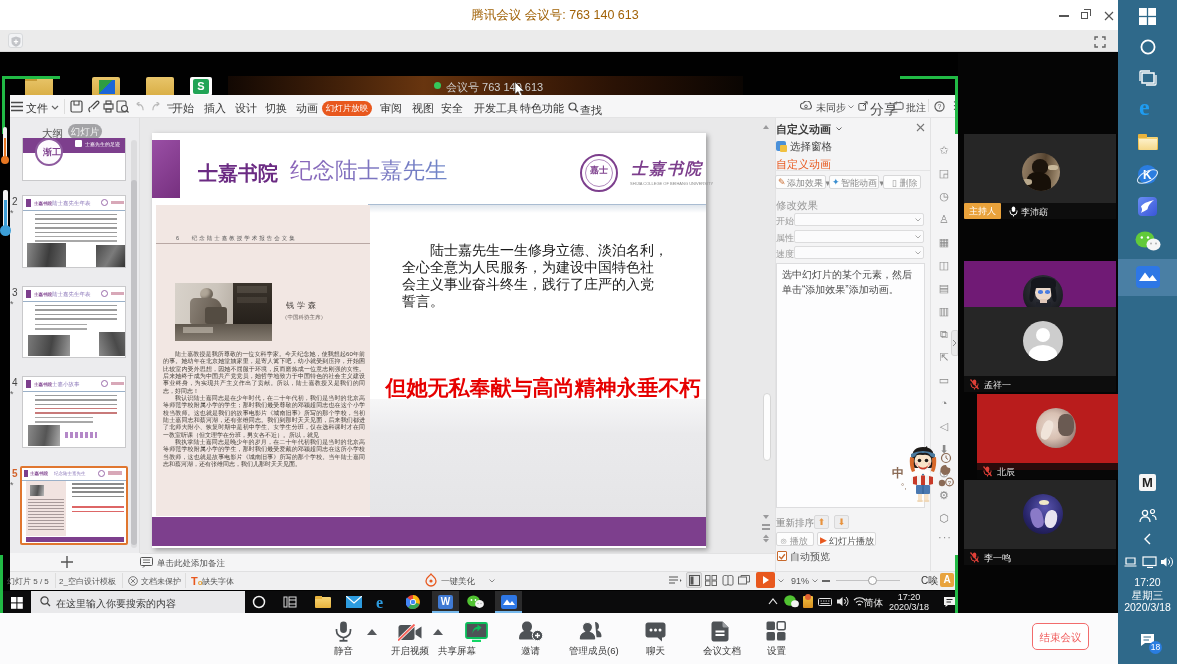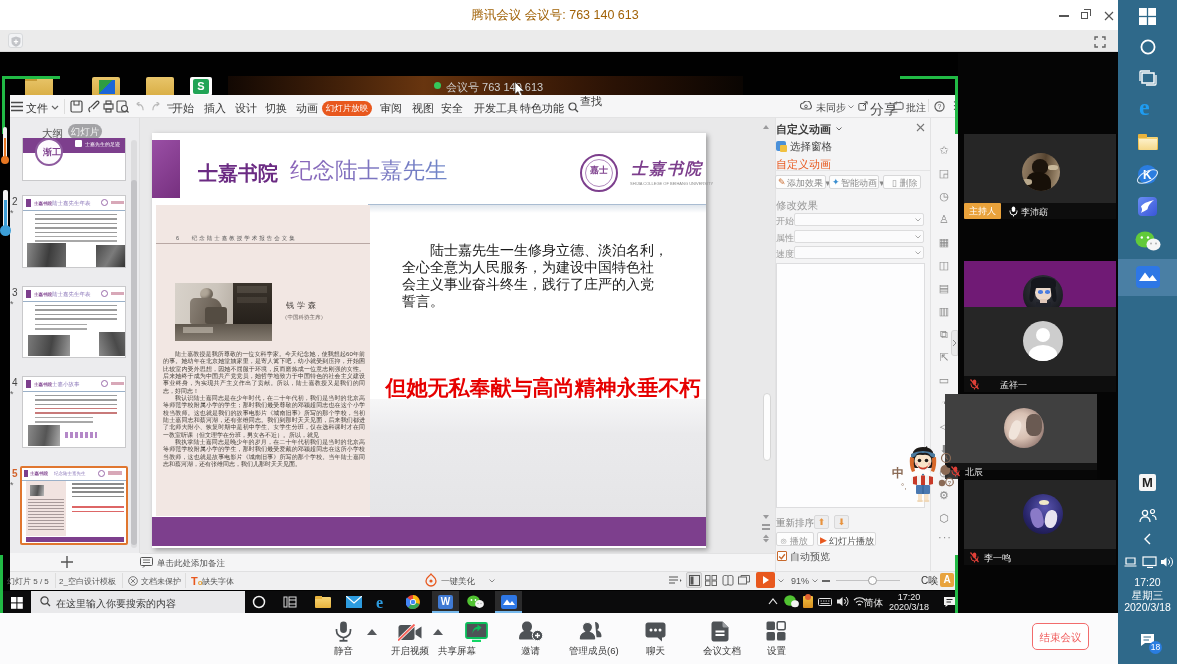--- a/index.html
+++ b/index.html
@@ -96,21 +96,21 @@
 <div class="abs" style="left:322px;top:101px;width:50px;height:15px;background:#e8581e;border-radius:8px;color:#fff;font-size:8.5px;text-align:center;line-height:15px;">幻灯片放映</div>
 <div class="abs" style="left:380px;top:101px;font-size:11px;color:#3a3a3a;">审阅</div>
 <div class="abs" style="left:412px;top:101px;font-size:11px;color:#3a3a3a;">视图</div>
 <div class="abs" style="left:441px;top:101px;font-size:11px;color:#3a3a3a;">安全</div>
 <div class="abs" style="left:474px;top:101px;font-size:11px;color:#3a3a3a;">开发工具</div>
 <div class="abs" style="left:520px;top:101px;font-size:11px;color:#3a3a3a;">特色功能</div>
 <svg class="abs" style="left:568px;top:102px;" width="11" height="11" viewBox="0 0 11 11">
       <circle cx="4.5" cy="4.5" r="3.5" fill="none" stroke="#4a4a4a" stroke-width="1.2"></circle>
       <path d="M7.2 7.2 L10 10" stroke="#4a4a4a" stroke-width="1.3"></path>
     </svg>
-<div class="abs" style="left:580px;top:94px;font-size:11px;color:#3a3a3a;">查找</div>
+<div class="abs" style="left:580px;top:103px;font-size:11px;color:#3a3a3a;">查找</div>
 
 <svg class="abs" style="left:800px;top:101px;" width="12" height="10" viewBox="0 0 14 11">
       <path d="M4 9 A3.5 3.5 0 0 1 4 2 A4.5 4.5 0 0 1 12.5 4 A3 3 0 0 1 11 9 Z" fill="none" stroke="#5a5a5a" stroke-width="1.3"></path>
       <circle cx="7" cy="6" r="1.6" fill="none" stroke="#5a5a5a" stroke-width="1.1"></circle>
     </svg>
 <div class="abs" style="left:816px;top:101px;font-size:10px;color:#4a4a4a;">未同步</div>
 <svg class="abs" style="left:848px;top:105px;" width="6" height="4" viewBox="0 0 6 4">
       <path d="M0.5 0.5 L3 3 L5.5 0.5" stroke="#888" stroke-width="1" fill="none"></path>
     </svg>
 <svg class="abs" style="left:858px;top:101px;" width="10" height="10" viewBox="0 0 12 12">
@@ -302,20 +302,21 @@
 <svg class="abs" style="left:915px;top:235px;" width="6" height="4" viewBox="0 0 6 4">
       <path d="M0.5 0.5 L3 3 L5.5 0.5" stroke="#aaa" stroke-width="1" fill="none"></path>
     </svg>
 <div class="abs" style="left:776px;top:248px;font-size:9px;color:#9a9a9a;">速度:</div>
 <div class="abs" style="left:794px;top:246px;width:130px;height:13px;background:#fbfbfc;border:1px solid #dcdcdd;border-radius:2px;"></div>
 <svg class="abs" style="left:915px;top:251px;" width="6" height="4" viewBox="0 0 6 4">
       <path d="M0.5 0.5 L3 3 L5.5 0.5" stroke="#aaa" stroke-width="1" fill="none"></path>
     </svg>
 
 <div class="abs" style="left:776px;top:263px;width:149px;height:245px;background:#fdfdfe;border:1px solid #dddddf;"></div>
+<div class="abs" style="left:782px;top:268px;width:138px;font-size:10px;line-height:14.5px;color:#4a4a4a;">选中幻灯片的某个元素，然后单击“添加效果”添加动画。</div>
 
 <div class="abs" style="left:776px;top:517px;font-size:9.5px;color:#888;">重新排序</div>
 <div class="abs" style="left:814px;top:515px;width:15px;height:14px;background:#ededee;border:1px solid #d8d8d9;border-radius:2px;color:#e8923c;font-size:9px;text-align:center;line-height:13px;">⬆</div>
 <div class="abs" style="left:834px;top:515px;width:15px;height:14px;background:#ededee;border:1px solid #d8d8d9;border-radius:2px;color:#e8923c;font-size:9px;text-align:center;line-height:13px;">⬇</div>
 <div class="abs" style="left:776px;top:532px;width:38px;height:14px;background:#fdfdfd;border:1px solid #d8d8d9;border-radius:2px;"></div>
 <div class="abs" style="left:780px;top:535px;font-size:9px;color:#999;">⊙ 播放</div>
 <div class="abs" style="left:817px;top:532px;width:59px;height:14px;background:#fdfdfd;border:1px solid #d8d8d9;border-radius:2px;"></div>
 <div class="abs" style="left:820px;top:535px;font-size:9px;color:#e8581e;">▶</div>
 <div class="abs" style="left:829px;top:535px;font-size:9px;color:#555;">幻灯片播放</div>
 <div class="abs" style="left:777px;top:551px;width:10px;height:10px;border:1px solid #c8692c;border-radius:1px;background:#fff;"></div>
@@ -582,24 +583,24 @@
   <div class="abs" style="left:59px;top:14px;width:40px;height:40px;border-radius:50%;background:#cdcdcd;overflow:hidden;">
     <div class="abs" style="left:13px;top:7px;width:14px;height:14px;background:#fff;border-radius:50%;"></div>
     <div class="abs" style="left:6px;top:24px;width:28px;height:18px;background:#fff;border-radius:50% 50% 0 0;"></div>
   </div>
   <div class="abs" style="left:0;top:69px;width:152px;height:16px;background:rgba(8,8,8,0.8);"></div>
   <svg class="abs" style="left:5px;top:72px;" width="11" height="11" viewBox="0 0 11 11">
         <rect x="3.8" y="0.5" width="3.4" height="5.5" rx="1.7" fill="#e04038"></rect>
         <path d="M2 4.5 V5.5 A3.5 3.5 0 0 0 9 5.5 V4.5 M5.5 9 V10.5" fill="none" stroke="#e04038" stroke-width="1"></path>
         <path d="M1.5 0.5 L9.5 10" stroke="#e04038" stroke-width="1.2"></path>
       </svg>
-  <div class="abs" style="left:20px;top:72px;font-size:9px;color:#e8e8e8;margin-left:16px;">孟祥一</div>
-</div>
-
-<div class="abs" style="left:945px;top:394px;width:152px;height:76px;background:#404040;">
+  <div class="abs" style="left:20px;top:72px;font-size:9px;color:#e8e8e8;">孟祥一</div>
+</div>
+
+<div class="abs" style="left:977px;top:394px;width:152px;height:76px;background:#b91c1c;">
   <div class="abs" style="left:59px;top:14px;width:40px;height:40px;border-radius:50%;background:radial-gradient(circle at 40% 45%,#e8d8ce 0%,#d8c0b2 40%,#9a8078 75%,#5a4a44 100%);overflow:hidden;">
     <div class="abs" style="left:22px;top:6px;width:16px;height:22px;background:#6a5a52;border-radius:40%;"></div>
     <div class="abs" style="left:6px;top:12px;width:10px;height:20px;background:#f0e4da;border-radius:40%;transform:rotate(20deg);"></div>
   </div>
   <div class="abs" style="left:0;top:69px;width:152px;height:16px;background:rgba(8,8,8,0.8);"></div>
   <svg class="abs" style="left:5px;top:72px;" width="11" height="11" viewBox="0 0 11 11">
         <rect x="3.8" y="0.5" width="3.4" height="5.5" rx="1.7" fill="#e04038"></rect>
         <path d="M2 4.5 V5.5 A3.5 3.5 0 0 0 9 5.5 V4.5 M5.5 9 V10.5" fill="none" stroke="#e04038" stroke-width="1"></path>
         <path d="M1.5 0.5 L9.5 10" stroke="#e04038" stroke-width="1.2"></path>
       </svg>

